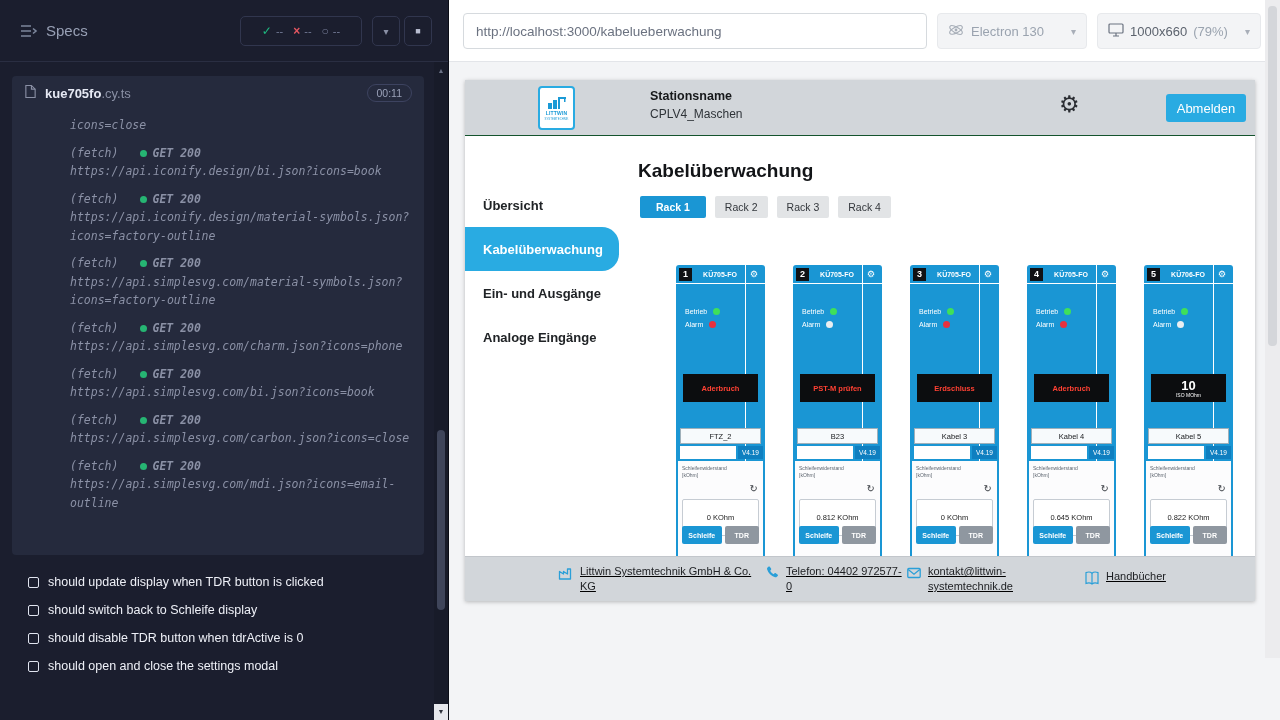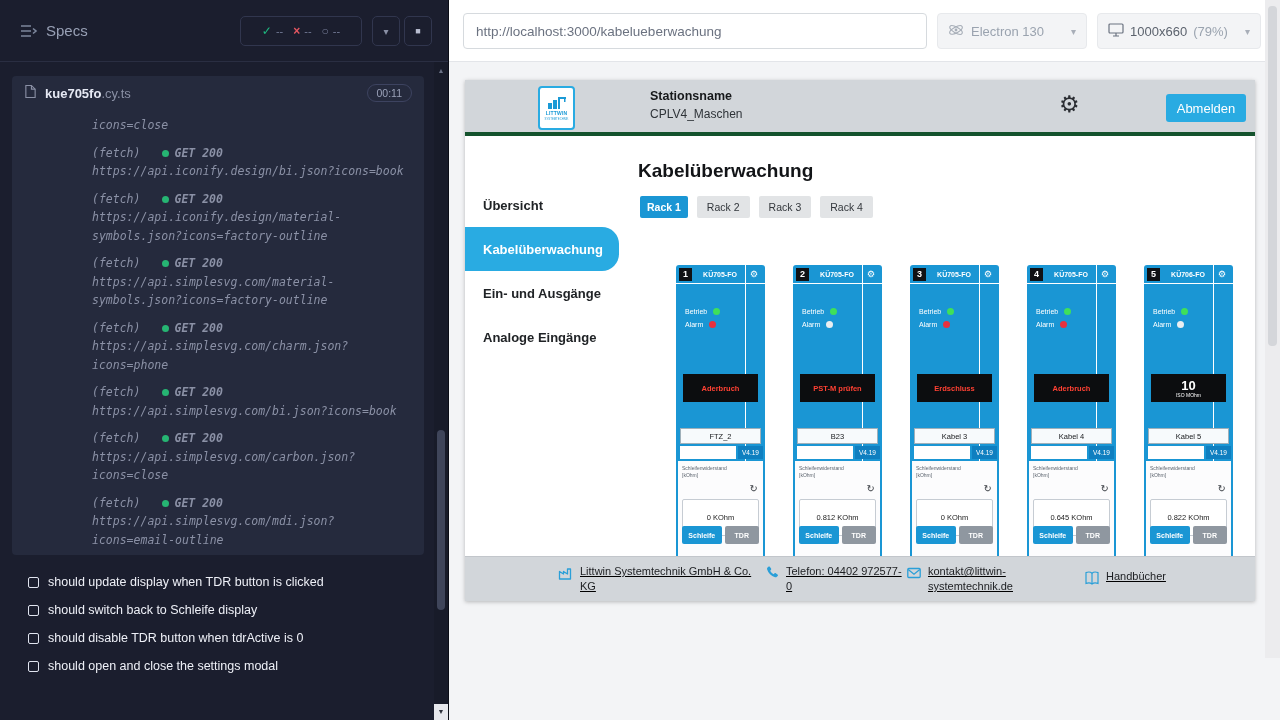--- a/index.html
+++ b/index.html
@@ -18,21 +18,21 @@
   .btn-sq { position:absolute; top:16px; width:28px; height:30px; border:1px solid #31364e; border-radius:5px; display:flex; align-items:center; justify-content:center; color:#8a90a5; font-size:10px; background:transparent; }
   .chev-btn { left:372px; }
   .stop-btn { left:404px; font-size:9px; color:#b9bed0; }
 
   .spec-block { position:absolute; left:12px; top:76px; width:412px; height:479px; background:#252a3d; border-radius:4px; overflow:hidden; }
   .spec-header { height:34px; display:flex; align-items:center; padding:0 12px; gap:8px; }
   .spec-name { font-size:13px; font-weight:bold; color:#e6e9f4; }
   .spec-ext { font-size:13px; font-weight:normal; color:#8a90a5; }
   .spec-time { margin-left:auto; border:1px solid #3d4360; border-radius:10px; padding:2px 9px; font-size:10.5px; color:#9aa1b8; }
 
-  .log { padding:6px 14px 0 80px; font-family:"DejaVu Sans Mono",monospace; font-style:italic; font-size:11.5px; line-height:18.5px; color:#8b91a6; }
+  .log { padding:6px 14px 0 58px; font-family:"DejaVu Sans Mono",monospace; font-style:italic; font-size:11.5px; line-height:18.5px; color:#8b91a6; }
   .log-entry { margin-bottom:9px; }
   .log-partial { margin-bottom:9px; }
   .log-tag { margin-right:22px; }
   .log-dot { display:inline-block; width:7px; height:7px; border-radius:50%; background:#26b573; margin-right:5px; }
   .log-status { font-weight:bold; }
   .log-url { overflow-wrap:break-word; }
 
   .tests { position:absolute; left:0; top:568px; width:434px; }
   .test-row { display:flex; align-items:center; height:28px; padding-left:28px; gap:9px; }
   .test-box { width:11px; height:11px; border:1.5px solid #e0e4ef; border-radius:2px; flex:none; }
@@ -51,40 +51,40 @@
   .viewport-box { position:absolute; left:648px; top:13px; width:164px; height:36px; background:#f3f4f6; border:1px solid #e7e9ec; border-radius:4px; display:flex; align-items:center; padding:0 10px; gap:6px; font-size:13px; color:#5c636e; }
   .vp-zoom { color:#9aa3af; }
   .chev { color:#a8aeb8; font-size:10px; margin-left:auto; }
 
   .app-area { position:absolute; top:62px; left:0; width:100%; height:658px; }
   .right-scrollbar { position:absolute; right:0; top:0; width:15px; height:658px; background:#ececee; }
   .rs-thumb { position:absolute; top:6px; left:3px; width:9px; height:340px; background:#d4d6da; border-radius:4px; }
 
   .aut { position:absolute; left:16px; top:18px; width:790px; height:521px; background:#fff; box-shadow:0 1px 4px rgba(0,0,0,.25); }
 
-  .aut-header { position:absolute; top:0; left:0; width:100%; height:56px; background:#d2d6da; border-bottom:4px solid #14532d; }
+  .aut-header { position:absolute; top:0; left:0; width:100%; height:56px; background:#d2d6da; border-bottom:1px solid #14532d; }
   .logo { position:absolute; left:73px; top:6px; width:37px; height:44px; background:#fff; border:2px solid #29abe2; border-radius:4px; display:flex; flex-direction:column; align-items:center; justify-content:center; gap:1px; }
   .logo-line1 { font-size:5px; font-weight:bold; color:#1a9ad6; letter-spacing:.2px; }
   .logo-line2 { font-size:2.8px; color:#1a9ad6; }
   .station { position:absolute; left:185px; top:9px; }
   .station-label { font-size:12.5px; font-weight:bold; color:#16181a; }
   .station-name { font-size:12px; color:#2e3338; margin-top:4px; }
   .header-gear { position:absolute; left:594px; top:13px; font-size:23px; line-height:1; color:#2b2e33; font-family:"DejaVu Sans",sans-serif; cursor:pointer; background:none; border:none; }
   .logout-btn { position:absolute; left:701px; top:14px; width:80px; height:28px; background:#29abe2; color:#fff; border:none; border-radius:3px; font-size:13px; font-family:"Liberation Sans",sans-serif; }
 
   .aut-body { position:absolute; top:56px; left:0; width:100%; height:420px; overflow:hidden; background:#fff; }
   .sidebar { position:absolute; left:0; top:0; width:170px; height:100%; padding-top:47px; background:#fff; }
   .side-item { height:44px; display:flex; align-items:center; padding-left:18px; font-size:13px; font-weight:bold; color:#202326; cursor:pointer; }
   .side-item.active { background:#29abe2; color:#fff; width:154px; border-radius:0 17px 17px 0; }
 
   .main { position:absolute; left:170px; top:0; width:620px; height:100%; }
   .main-title { position:absolute; left:3px; top:24px; font-size:19px; font-weight:bold; color:#121417; }
   .tabs { position:absolute; left:5px; top:60px; display:flex; gap:9px; }
   .tab { height:22px; padding:0 10px; display:flex; align-items:center; font-size:10.5px; color:#33373c; background:#e2e4e6; border-radius:2px; cursor:pointer; }
-  .tab.active { background:#1a96d4; color:#fff; font-weight:bold; padding:0 7px; }
+  .tab.active { background:#1a96d4; color:#fff; font-weight:bold; padding:0 16px; }
 
   .cards { position:absolute; left:41px; top:129px; display:flex; gap:28px; }
   .card { width:89px; height:291px; background:#1a96d4; border-radius:3px 3px 0 0; position:relative; color:#fff; flex:none; }
   .card-vline { position:absolute; right:19px; top:0; width:1px; height:196px; background:#fff; }
   .card-header { height:19px; display:flex; align-items:center; padding:0 3px; border-bottom:1px solid #fff; position:relative; z-index:3; }
   .card-num { width:13px; height:13px; background:#101114; color:#fff; font-size:9px; font-weight:bold; display:flex; align-items:center; justify-content:center; margin-right:2px; flex:none; }
   .card-model { font-size:7px; font-weight:bold; flex:1; text-align:center; }
   .card-gear { font-size:9px; width:16px; text-align:center; font-family:"DejaVu Sans",sans-serif; cursor:pointer; }
   .leds { margin-top:21px; padding-left:9px; }
   .led-row { display:flex; align-items:center; gap:6px; height:13px; }

